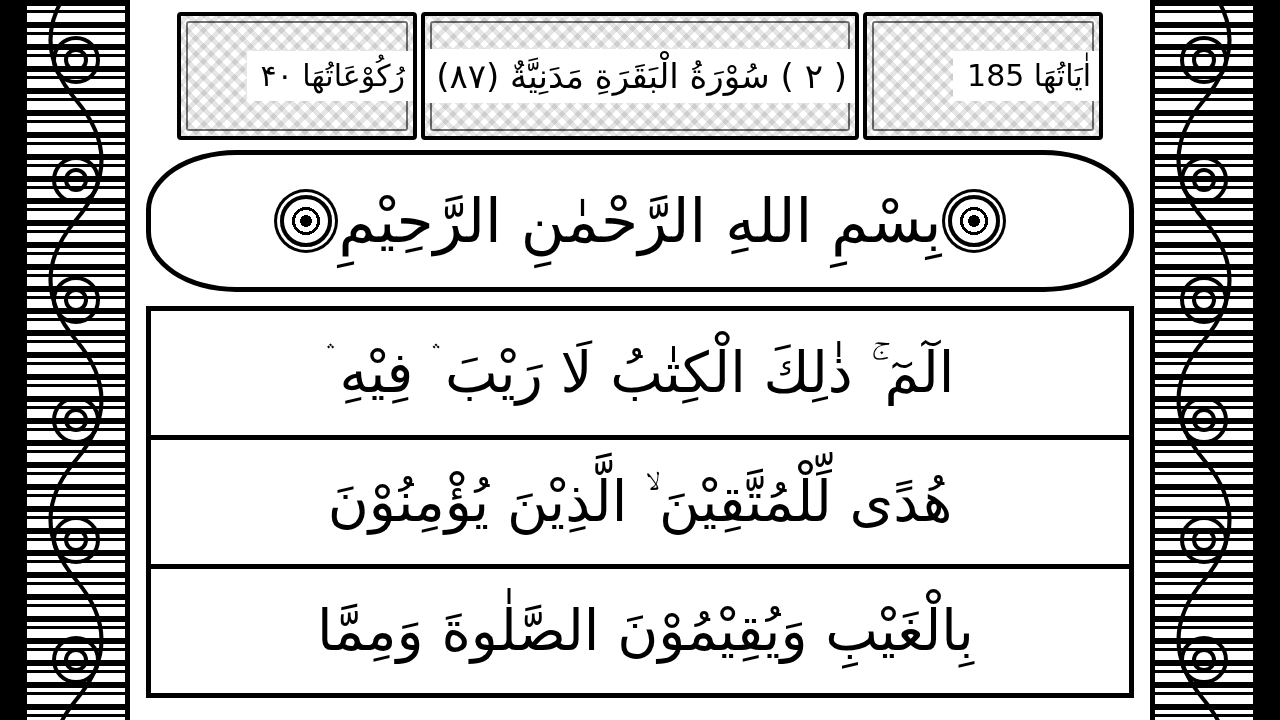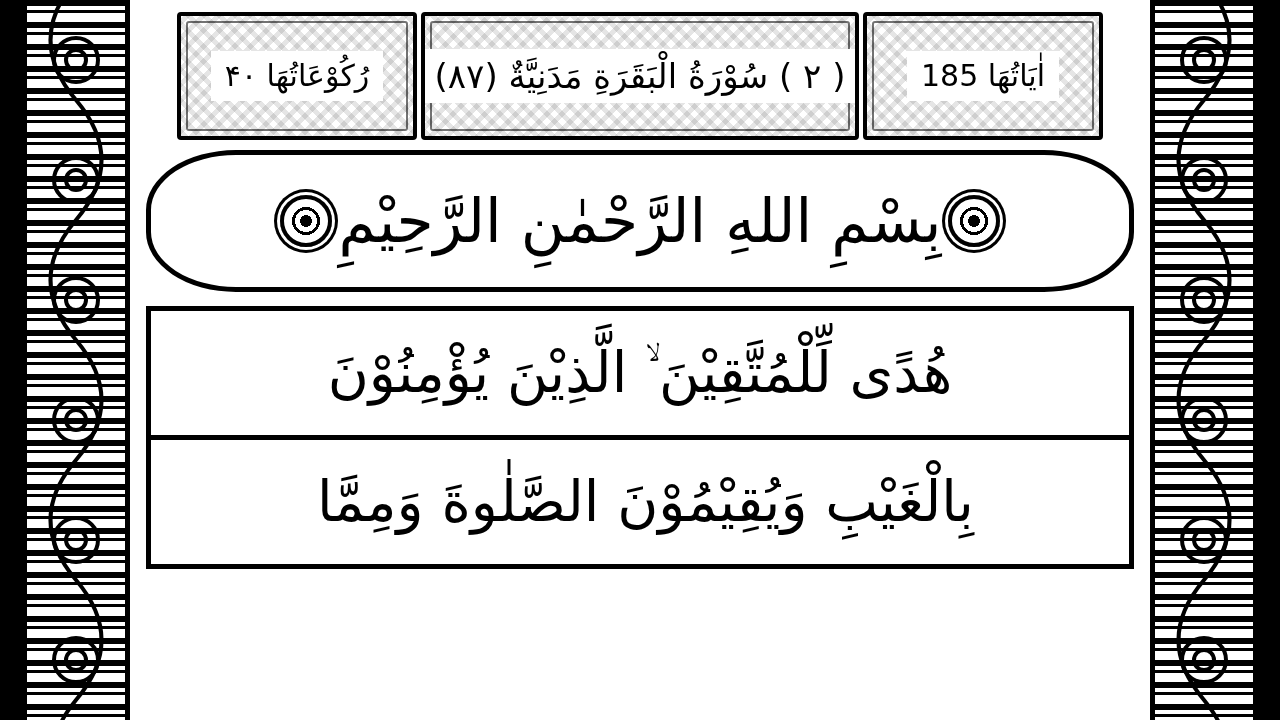--- a/index.html
+++ b/index.html
@@ -101,21 +101,21 @@
     background:
       repeating-linear-gradient(45deg,
         rgba(0,0,0,0.10) 0 5px,
         rgba(255,255,255,0) 5px 11px),
       repeating-linear-gradient(-45deg,
         rgba(0,0,0,0.10) 0 5px,
         rgba(255,255,255,0) 5px 11px),
       #fff;
     display: flex;
     align-items: center;
-    justify-content: center;
+    justify-content: flex-start;
     overflow: hidden;
   }
   .cartouche::before {
     content: "";
     position: absolute;
     inset: 5px;
     border: 2px solid #000;
     border-radius: 3px;
     pointer-events: none;
     opacity: .55;
@@ -261,20 +261,23 @@
     </div>
 
     <div class="basmala-panel">
       <span class="rosette"></span>
       <span class="basmala">بِسْمِ اللهِ الرَّحْمٰنِ الرَّحِيْمِ</span>
       <span class="rosette"></span>
     </div>
 
     <div class="lines">
       <div class="ayah-line">
+        <span class="text">الٓمٓ ۚ ذٰلِكَ الْكِتٰبُ لَا رَيْبَ ۛ فِيْهِ ۛ</span>
+      </div>
+      <div class="ayah-line">
         <span class="text">هُدًى لِّلْمُتَّقِيْنَ ۙ الَّذِيْنَ يُؤْمِنُوْنَ</span>
       </div>
       <div class="ayah-line">
         <span class="text">بِالْغَيْبِ وَيُقِيْمُوْنَ الصَّلٰوةَ وَمِمَّا</span>
       </div>
     </div>
 
   </div>
 </div>
 

